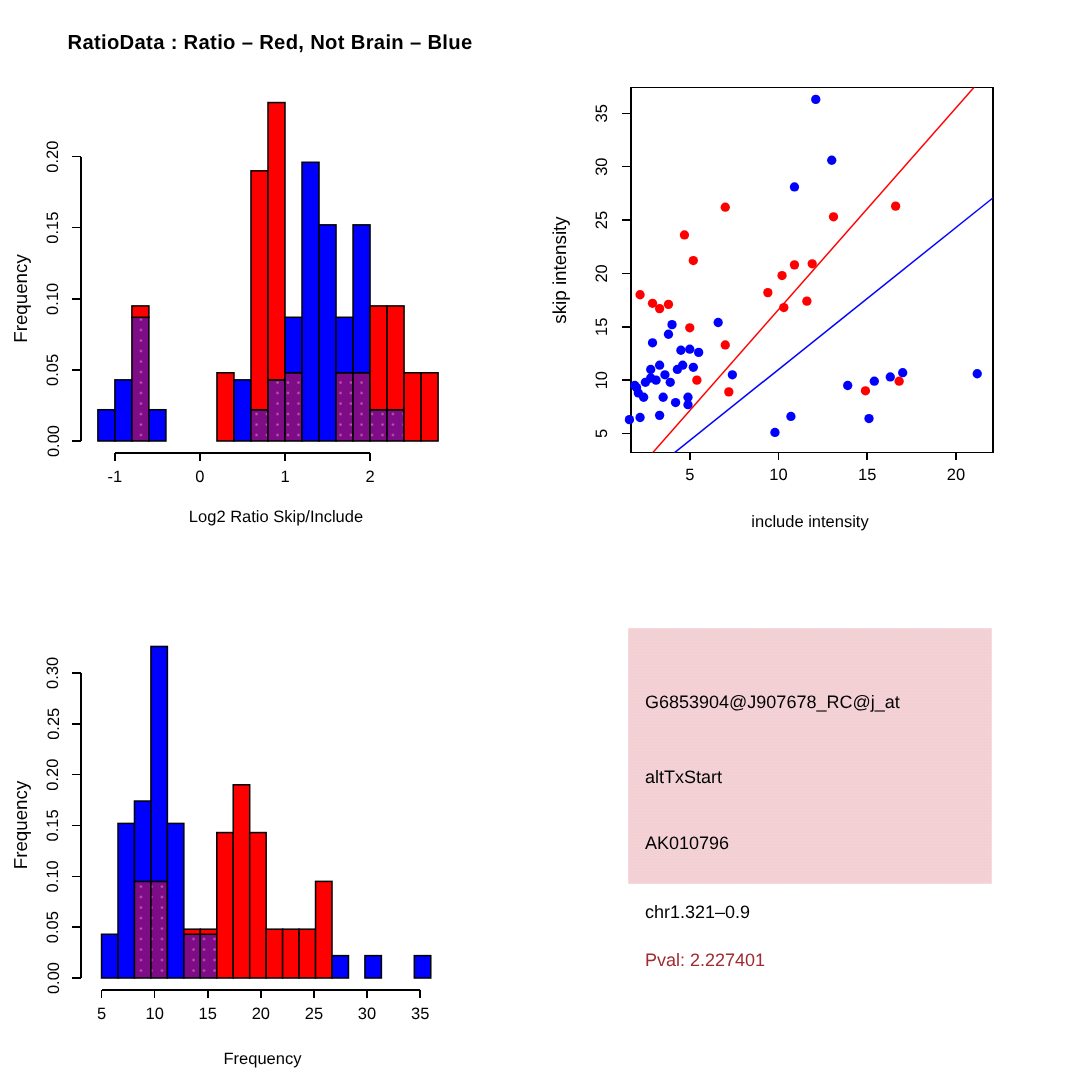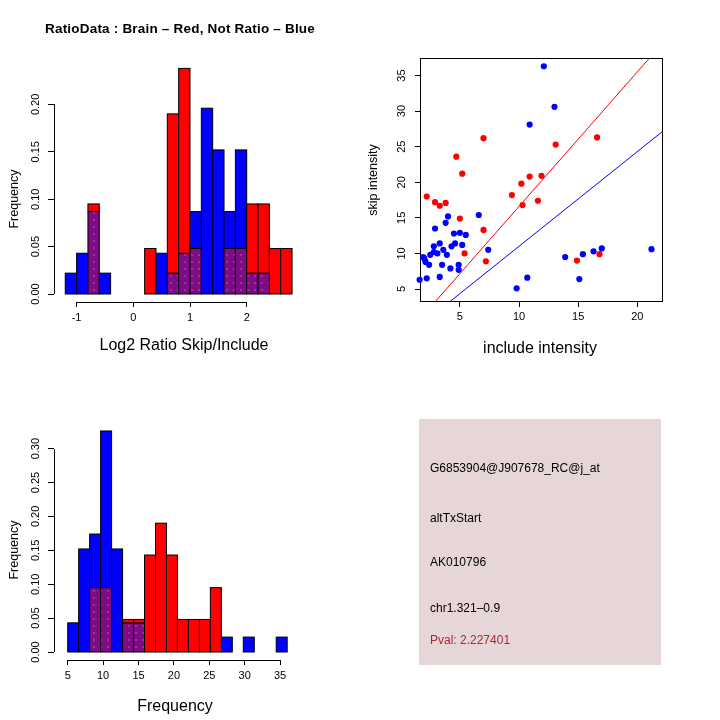--- a/index.html
+++ b/index.html
@@ -1,37 +1,37 @@
 <!DOCTYPE html>
 <html><head>
 <meta charset="utf-8">
 <style>
   html,body{margin:0;padding:0;background:#ffffff;}
   #root{position:relative;width:720px;height:720px;background:#ffffff;
         font-family:"Liberation Sans",sans-serif;overflow:hidden;}
   svg.plots{position:absolute;left:0;top:0;width:720px;height:720px;}
   .ct{position:absolute;transform:translate(-50%,-50%);font-weight:bold;
       font-size:13.5px;color:#000;white-space:nowrap;letter-spacing:0.2px;}
-  .al{position:absolute;transform:translate(-50%,-50%);font-size:16px;
+  .al{position:absolute;transform:translate(-50%,-50%);font-size:11px;
       color:#000;white-space:nowrap;}
   .alv{position:absolute;transform:translate(-50%,-50%) rotate(-90deg);
       font-size:12.5px;color:#000;white-space:nowrap;}
-  .info-panel{position:absolute;left:419px;top:419px;width:242px;height:246px;
+  .info-panel{position:absolute;left:419px;top:419px;width:242px;height:170px;
       background-color:#f3c6cd;
       background-image:repeating-conic-gradient(#ffc6cf 0% 25%, #e9d9da 0% 50%);
       background-size:2px 2px;}
   .pline{position:absolute;left:11px;font-size:12px;color:#000;white-space:nowrap;}
   .pline.pval{color:#a12b32;}
 </style>
 </head>
 <body>
 
 <div id="root">
 
-  <div class="ct" style="left:180px;top:28px">RatioData : Brain – Red, Not Ratio – Blue</div>
+  <div class="ct" style="left:180px;top:28px">RatioData : Ratio – Red, Not Brain – Blue</div>
   <div class="al" style="left:184px;top:345px">Log2 Ratio Skip/Include</div>
   <div class="alv" style="left:14px;top:199px">Frequency</div>
 
   <div class="al" style="left:540px;top:348px">include intensity</div>
   <div class="alv" style="left:373px;top:180px">skip intensity</div>
 
   <div class="al" style="left:175px;top:706px">Frequency</div>
   <div class="alv" style="left:14px;top:550px">Frequency</div>
 
   <svg class="plots" id="plots" viewBox="0 0 720 720">

